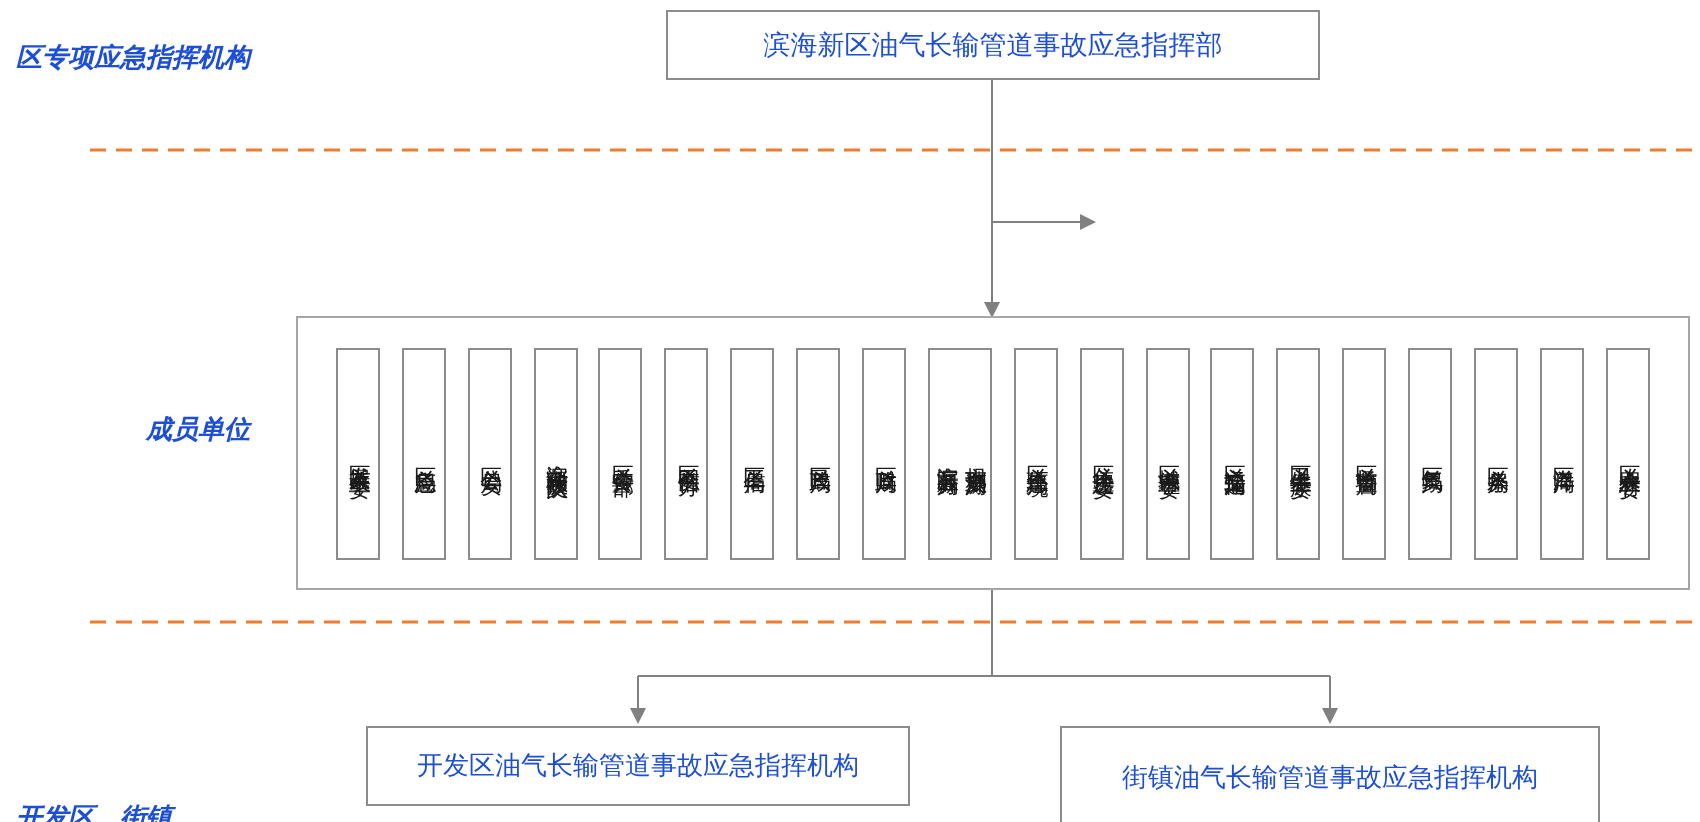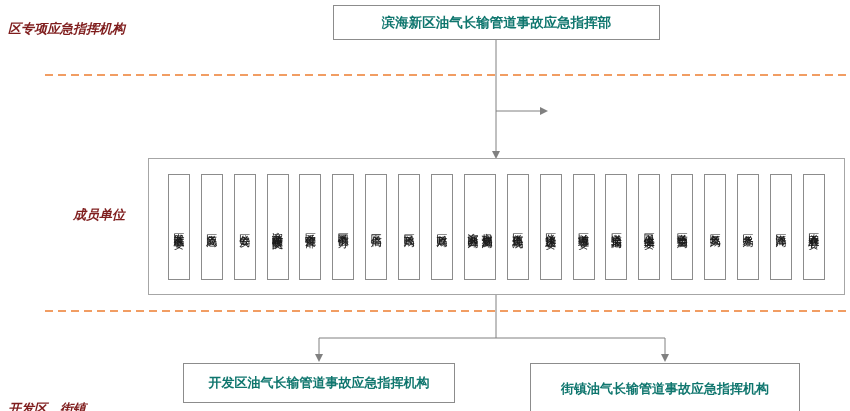--- a/index.html
+++ b/index.html
@@ -5,30 +5,30 @@
   * { margin:0; padding:0; box-sizing:border-box; }
   html,body { background:#ffffff; }
   body { font-family:"Liberation Sans", sans-serif; color:#1a1a1a; }
   .stage { position:relative; width:850px; height:411px; background:#ffffff; overflow:hidden; }
 
   svg.connectors { position:absolute; left:0; top:0; width:850px; height:411px; }
 
   .box {
     position:absolute; background:#ffffff; border:1px solid #8c8c8c;
     display:flex; align-items:center; justify-content:center;
-    text-align:center; font-weight:700; color:#0f766e;
+    text-align:center; font-weight:400; color:#1d4ed8;
   }
   .top-box   { left:333px; top:5px;   width:327px; height:35px; font-size:13.5px; }
   .office-box{ left:548px; top:96px;  width:107px; height:30px; font-size:12px; }
   .bottom-box-left  { left:183px; top:363px; width:272px; height:40px; font-size:13px; }
   .bottom-box-right { left:530px; top:363px; width:270px; height:52px; font-size:13px; }
 
   .side-label {
     position:absolute; font-style:italic; font-weight:700; font-size:13px;
-    color:#7f1d1d; white-space:pre-line; line-height:17px;
+    color:#1d4ed8; white-space:pre-line; line-height:17px;
   }
   .label-top    { left:8px;  top:20px; }
   .label-members{ left:57px; top:206px;margin-left:16px; }
   .label-bottom { left:8px;  top:356px;margin-top:44px; }
 
   .members-panel {
     position:absolute; left:148px; top:158px; width:697px; height:137px;
     border:1px solid #a6a6a6; background:#ffffff;
     display:flex; align-items:center; justify-content:space-evenly;
     padding:0 8px;

